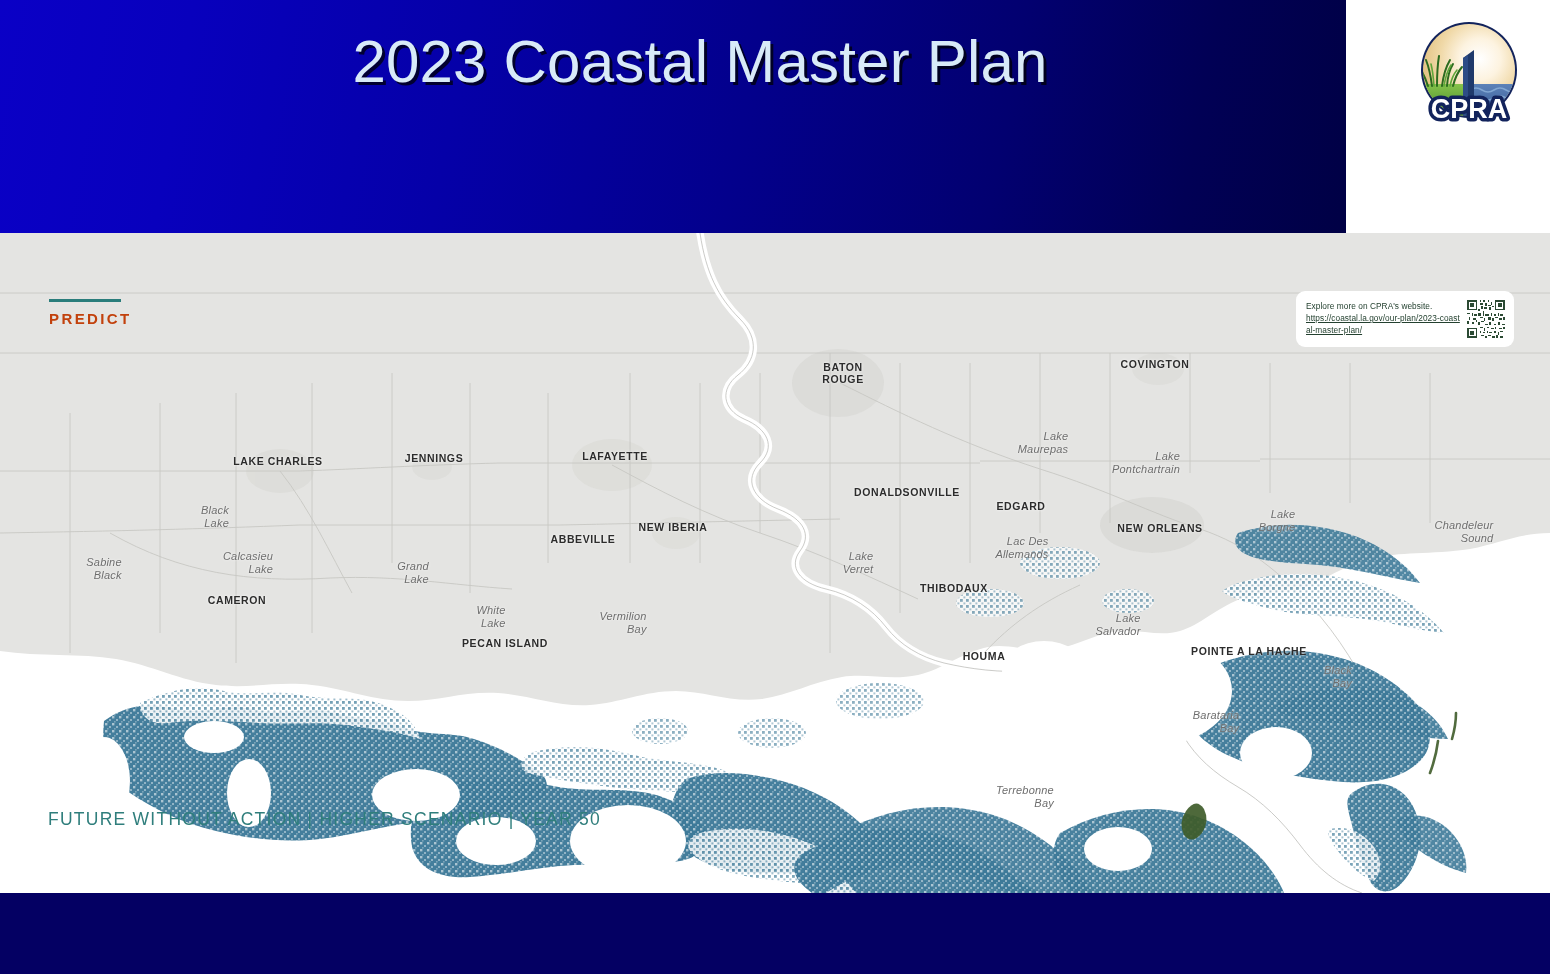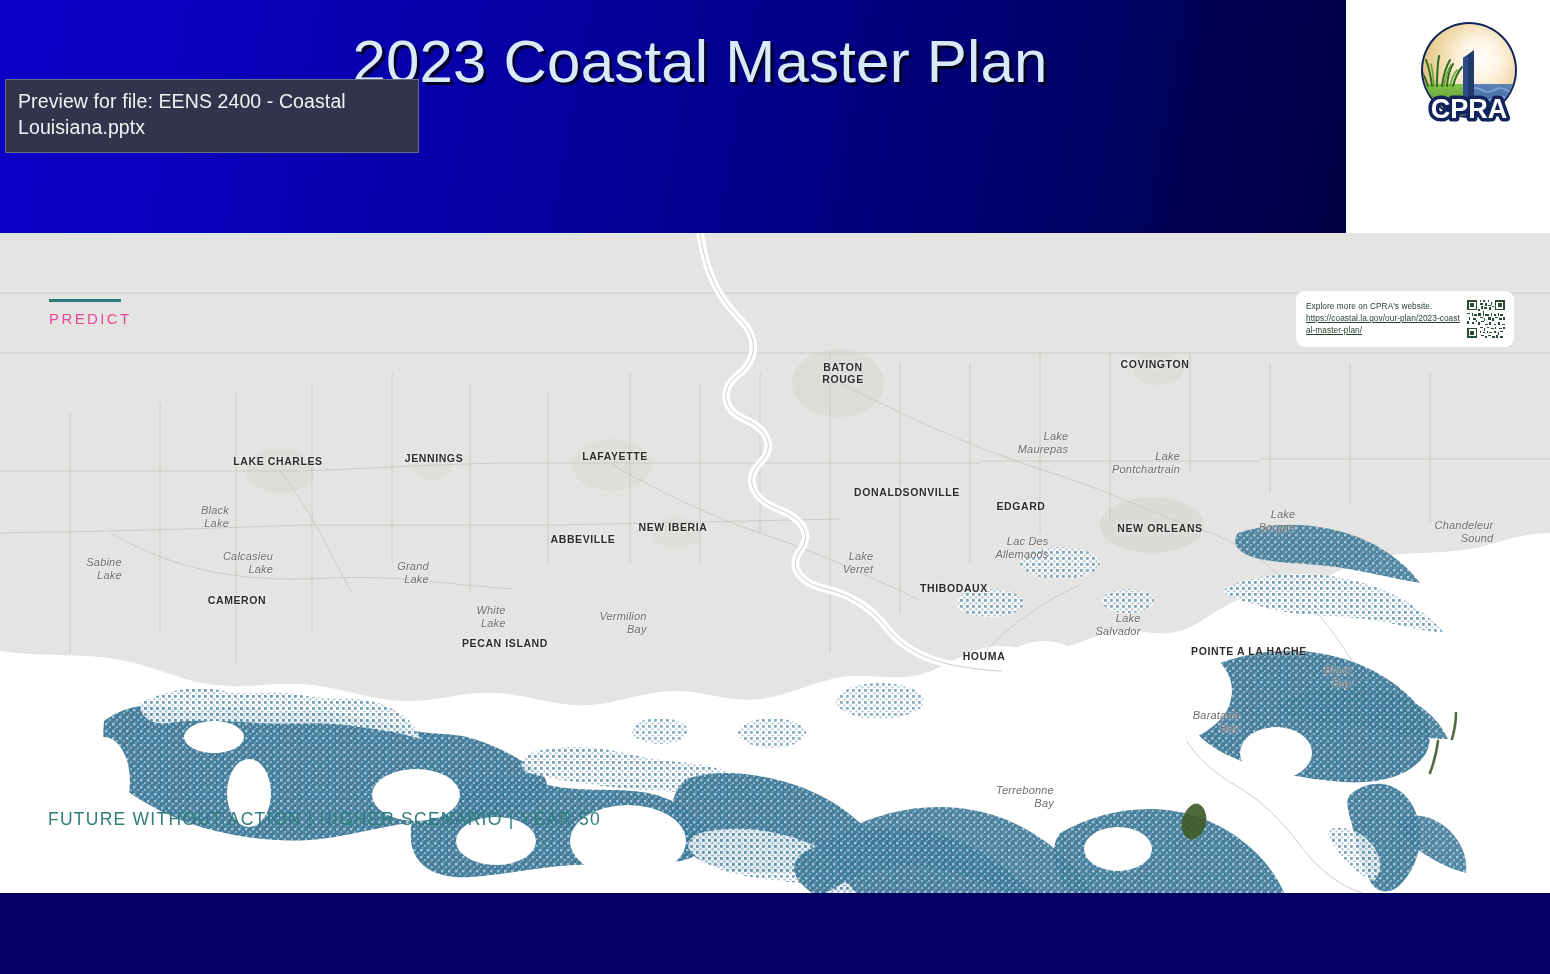--- a/index.html
+++ b/index.html
@@ -102,22 +102,22 @@
   }
   #predict-rule {
     width: 72px;
     height: 3px;
     background: #2a7d7b;
     margin-bottom: 8px;
   }
   #predict-label {
     font-size: 15px;
     letter-spacing: 2.4px;
-    color: #ec4899;
-    font-weight: 400;
+    color: #c2410c;
+    font-weight: 700;
   }
 
   
   #explore-box {
     position: absolute;
     left: 1296px;
     top: 58px;
     width: 218px;
     height: 56px;
     background: #ffffff;
@@ -259,21 +259,20 @@
           <path d="M55 112 L55 46 L60 43 L60 112 Z" fill="#2d4c86"></path>
         </g>
 
         <g>
           <text x="61" y="106" text-anchor="middle" font-family="Liberation Sans, sans-serif" font-size="27" font-weight="bold" fill="#12235c" stroke="#12235c" stroke-width="7" stroke-linejoin="round">CPRA</text>
           <text x="61" y="106" text-anchor="middle" font-family="Liberation Sans, sans-serif" font-size="27" font-weight="bold" fill="#ffffff">CPRA</text>
         </g>
       </svg>
     </div>
 
-    <div id="tooltip">Preview for file: EENS 2400 - Coastal Louisiana.pptx</div>
   </div>
 
   <div id="map-panel">
 
     <svg id="map-canvas" viewBox="0 0 1550 660" preserveAspectRatio="none" aria-hidden="true">
       <defs>
 
         <pattern id="speckle" width="7" height="7" patternUnits="userSpaceOnUse">
           <rect width="7" height="7" fill="#3e7a99"></rect>
           <rect x="0" y="0" width="2.4" height="2.4" fill="#ffffff" opacity="0.55"></rect>
@@ -484,21 +483,21 @@
         <div class="city-label" style="position: absolute; left: 843px; top: 140px; transform: translate(-50%, -50%); white-space: pre; pointer-events: none;">BATON
 ROUGE</div>
         <div class="city-label" style="position: absolute; left: 907px; top: 259px; transform: translate(-50%, -50%); white-space: pre; pointer-events: none;">DONALDSONVILLE</div>
         <div class="city-label" style="position: absolute; left: 1021px; top: 273px; transform: translate(-50%, -50%); white-space: pre; pointer-events: none;">EDGARD</div>
         <div class="city-label" style="position: absolute; left: 1155px; top: 131px; transform: translate(-50%, -50%); white-space: pre; pointer-events: none;">COVINGTON</div>
         <div class="city-label" style="position: absolute; left: 1160px; top: 295px; transform: translate(-50%, -50%); white-space: pre; pointer-events: none;">NEW ORLEANS</div>
         <div class="city-label" style="position: absolute; left: 954px; top: 355px; transform: translate(-50%, -50%); white-space: pre; pointer-events: none;">THIBODAUX</div>
         <div class="city-label" style="position: absolute; left: 984px; top: 423px; transform: translate(-50%, -50%); white-space: pre; pointer-events: none;">HOUMA</div>
         <div class="city-label" style="position: absolute; left: 1249px; top: 418px; transform: translate(-50%, -50%); white-space: pre; pointer-events: none;">POINTE A LA HACHE</div>
         <div class="water-label" style="position: absolute; left: 104px; top: 336px; transform: translate(-50%, -50%); white-space: pre; pointer-events: none;">Sabine
-Lake</div>
+Black</div>
         <div class="water-label" style="position: absolute; left: 215px; top: 284px; transform: translate(-50%, -50%); white-space: pre; pointer-events: none;">Black
 Lake</div>
         <div class="water-label" style="position: absolute; left: 248px; top: 330px; transform: translate(-50%, -50%); white-space: pre; pointer-events: none;">Calcasieu
 Lake</div>
         <div class="water-label" style="position: absolute; left: 413px; top: 340px; transform: translate(-50%, -50%); white-space: pre; pointer-events: none;">Grand
 Lake</div>
         <div class="water-label" style="position: absolute; left: 491px; top: 384px; transform: translate(-50%, -50%); white-space: pre; pointer-events: none;">White
 Lake</div>
         <div class="water-label" style="position: absolute; left: 623px; top: 390px; transform: translate(-50%, -50%); white-space: pre; pointer-events: none;">Vermilion
 Bay</div>

